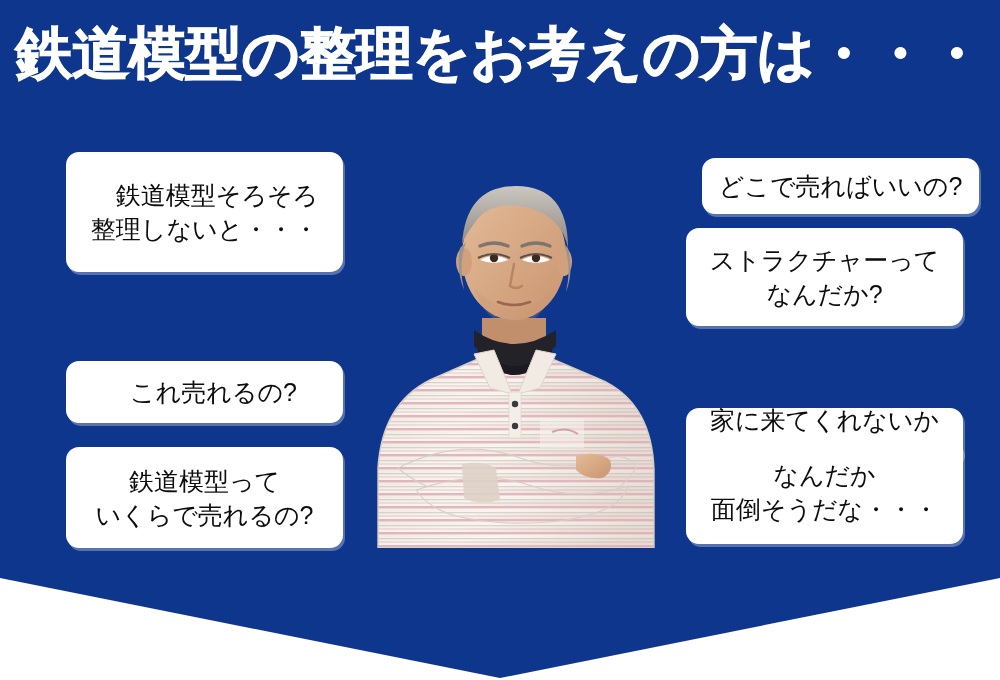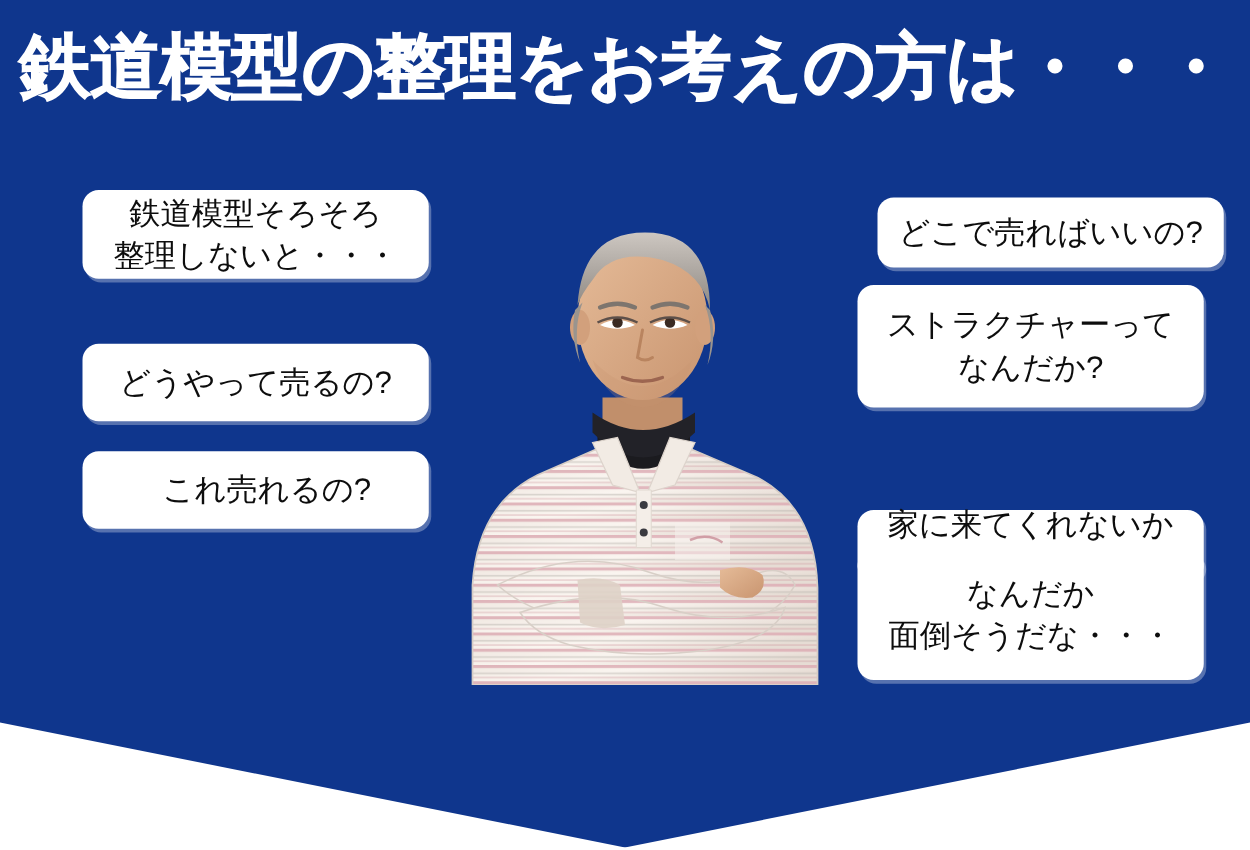--- a/index.html
+++ b/index.html
@@ -63,21 +63,21 @@
     text-align: center;
     display: flex;
     align-items: center;
     justify-content: center;
     box-sizing: border-box;
     padding: 4px 10px;
     white-space: pre-line;
   }
 
   
-  .b-l1 { left: 66px;  top: 152px; width: 277px; height: 71px; }
+  .b-l1 { left: 66px;  top: 152px; width: 277px; height: 120px; text-align: right; }
   .b-l2 { left: 66px;  top: 275px; width: 277px; height: 62px; }
   .b-l3 { left: 66px;  top: 361px; width: 277px; height: 62px; padding-left: 28px; }
   .b-l4 { left: 66px;  top: 447px; width: 277px; height: 101px; }
 
   
   .b-r1 { left: 686px; top: 158px; width: 277px; height: 56px; margin-left: 16px; }
   .b-r2 { left: 686px; top: 228px; width: 277px; height: 98px; }
   .b-r3 { left: 686px; top: 368px; width: 277px; height: 57px; margin-top: 40px; }
   .b-r4 { left: 686px; top: 440px; width: 277px; height: 104px; }
 
@@ -97,25 +97,26 @@
 <div id="banner">
 
   <div class="bg-chevron"></div>
 
   <div class="headline">鉄道模型の整理をお考えの方は・・・</div>
 
   <div class="bubble b-l1">
     <span>鉄道模型そろそろ
 整理しないと・・・</span>
   </div>
-  <div class="bubble b-l2">
-    <span>どうやって売るの?</span>
-  </div>
   <div class="bubble b-l3">
     <span>これ売れるの?</span>
+  </div>
+  <div class="bubble b-l4">
+    <span>鉄道模型って
+いくらで売れるの?</span>
   </div>
 
   <div class="bubble b-r1">
     <span>どこで売ればいいの?</span>
   </div>
   <div class="bubble b-r2">
     <span>ストラクチャーって
 なんだか?</span>
   </div>
   <div class="bubble b-r3">

